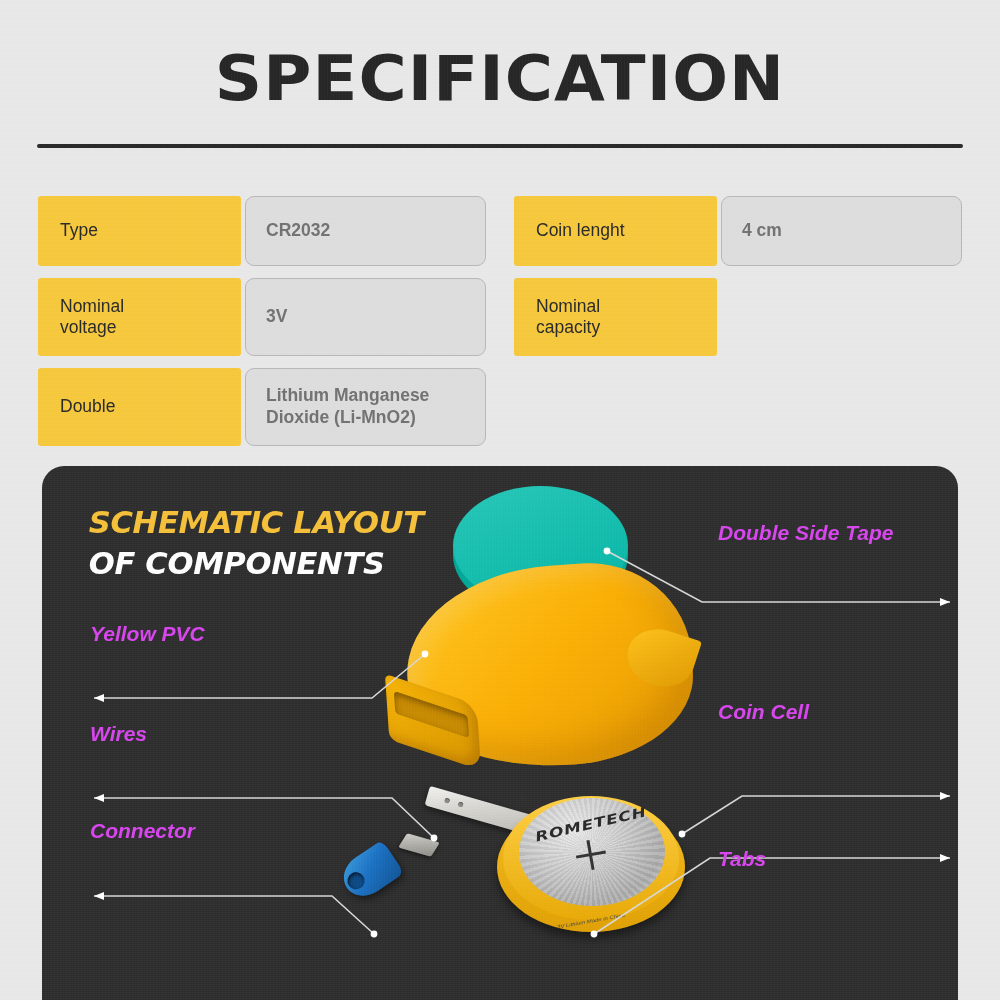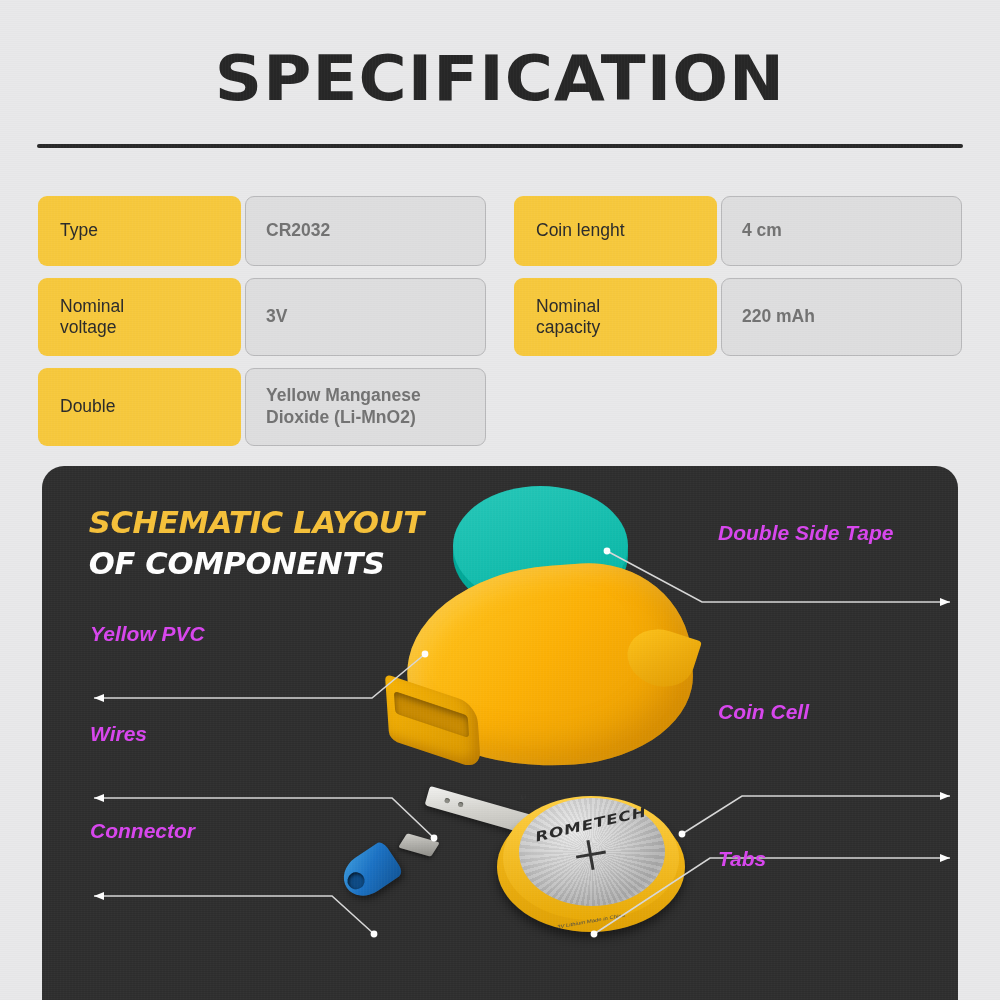--- a/index.html
+++ b/index.html
@@ -34,21 +34,21 @@
     height:4px;background:#2a2a2a;border-radius:2px;
   }
 
   
   .spec-grid{
     position:absolute;left:38px;top:196px;width:924px;
     display:grid;grid-template-columns:448px 448px;column-gap:28px;row-gap:12px;
   }
   .spec-row{display:grid;grid-template-columns:203px 1fr;column-gap:4px;}
   .spec-key{
-    background:#f7c93d;border-radius:9px;
+    background:#f7c93d;border-radius:3px;
     display:flex;align-items:center;
     padding:0 22px;min-height:68px;
     font-size:17.5px;color:#2b2b2b;line-height:1.22;
     font-family:"Liberation Sans",sans-serif;
   }
   .spec-val{
     background:#dededf;border:1px solid #b9b9bb;border-radius:9px;
     display:flex;align-items:center;
     padding:0 20px;min-height:68px;
     font-size:17.5px;font-weight:bold;color:#737373;line-height:1.25;
@@ -243,32 +243,29 @@
   </div>
 
 
   <div class="spec-row tall">
     <div class="spec-key">
       <span>
         <span>Nominal</span><br>
         <span>capacity</span>
       </span>
     </div>
-    <div class="spec-val">
-      <span>220 mAh</span>
-    </div>
   </div>
 
   <div class="spec-row tall">
     <div class="spec-key">
       <span>Double</span>
     </div>
     <div class="spec-val">
       <span>
-        <span>Yellow Manganese</span><br>
+        <span>Lithium Manganese</span><br>
         <span>Dioxide (Li-MnO2)</span>
       </span>
     </div>
   </div>
 
 </div>
 
 <div class="panel">
 
   <div class="sch-title">

